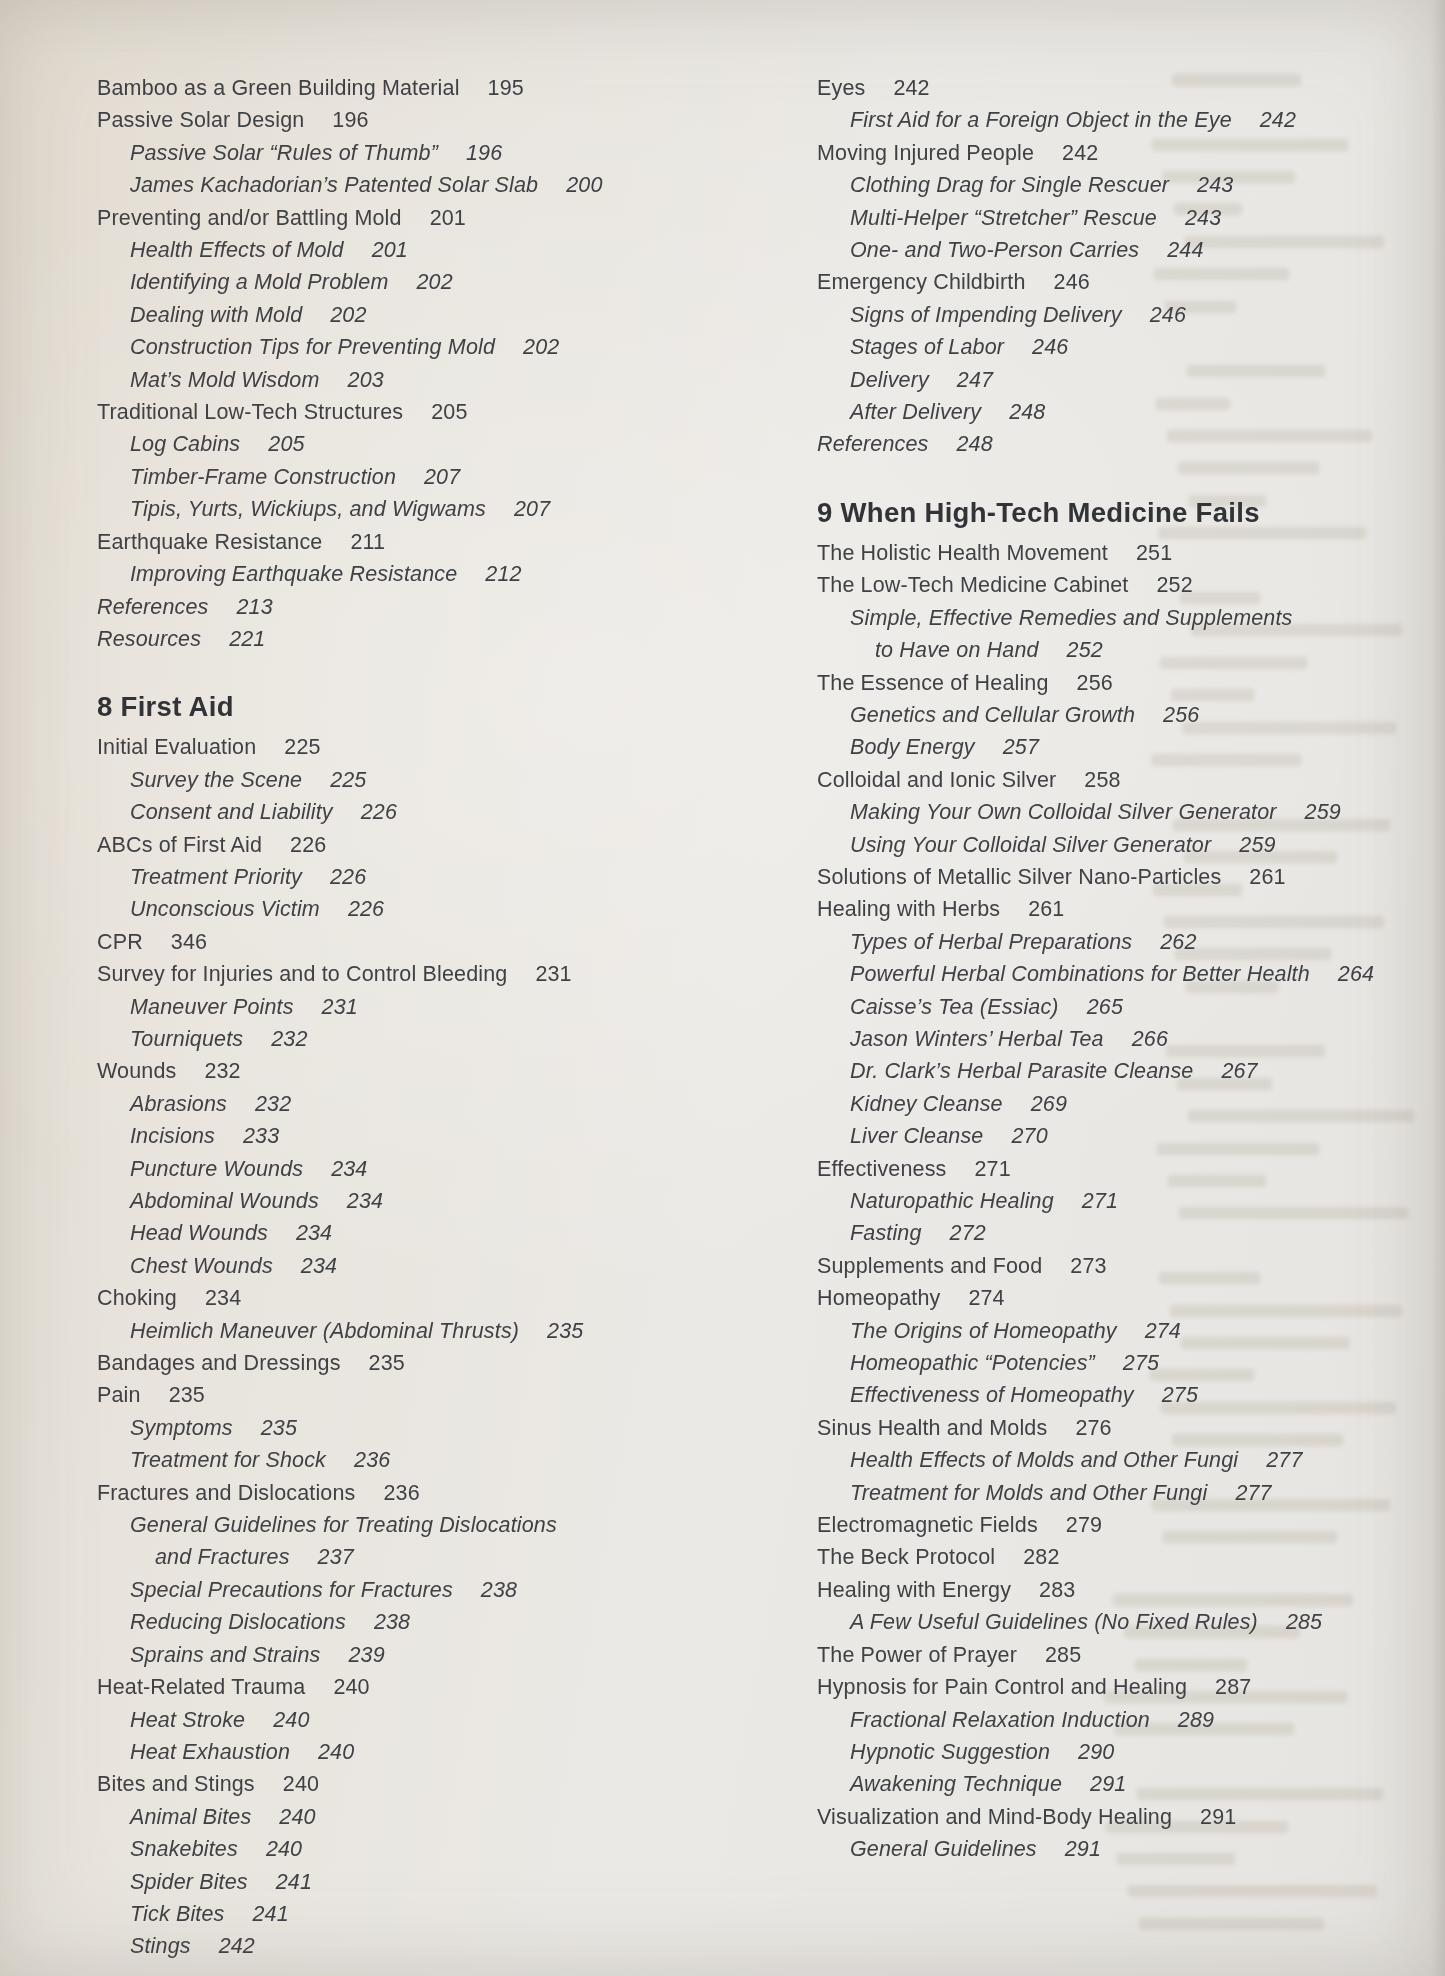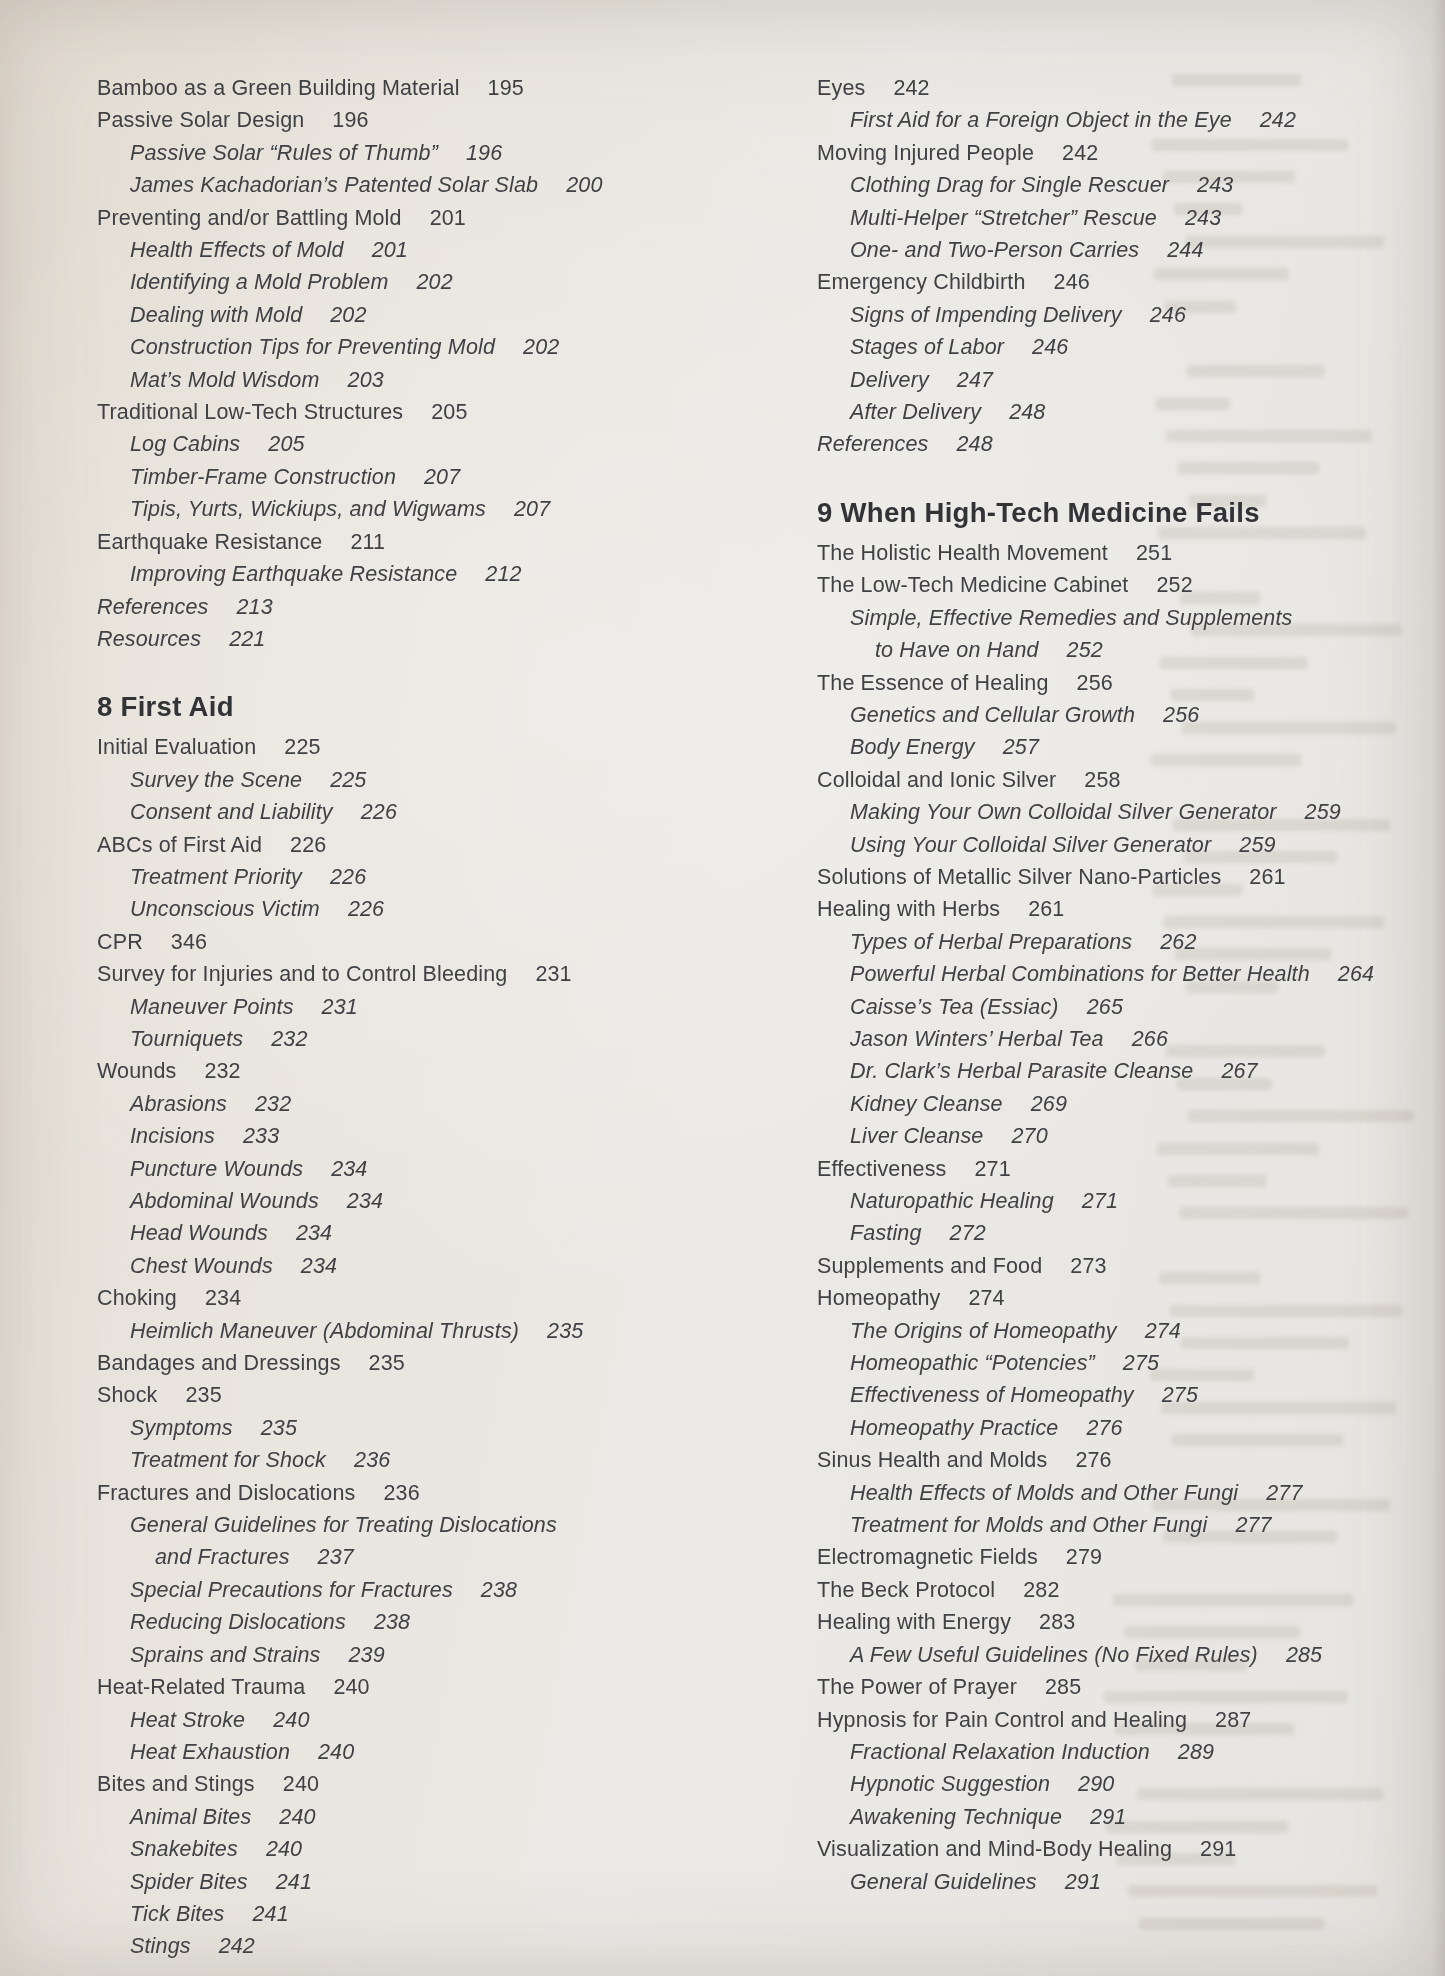--- a/index.html
+++ b/index.html
@@ -146,21 +146,21 @@
       <div class="entry main"><span class="label">Wounds</span><span class="pagenum">232</span></div>
       <div class="entry sub italic"><span class="label">Abrasions</span><span class="pagenum">232</span></div>
       <div class="entry sub italic"><span class="label">Incisions</span><span class="pagenum">233</span></div>
       <div class="entry sub italic"><span class="label">Puncture Wounds</span><span class="pagenum">234</span></div>
       <div class="entry sub italic"><span class="label">Abdominal Wounds</span><span class="pagenum">234</span></div>
       <div class="entry sub italic"><span class="label">Head Wounds</span><span class="pagenum">234</span></div>
       <div class="entry sub italic"><span class="label">Chest Wounds</span><span class="pagenum">234</span></div>
       <div class="entry main"><span class="label">Choking</span><span class="pagenum">234</span></div>
       <div class="entry sub italic"><span class="label">Heimlich Maneuver (Abdominal Thrusts)</span><span class="pagenum">235</span></div>
       <div class="entry main"><span class="label">Bandages and Dressings</span><span class="pagenum">235</span></div>
-      <div class="entry main"><span class="label">Shock</span><span class="pagenum">235</span></div>
+      <div class="entry main"><span class="label">Pain</span><span class="pagenum">235</span></div>
       <div class="entry sub italic"><span class="label">Symptoms</span><span class="pagenum">235</span></div>
       <div class="entry sub italic"><span class="label">Treatment for Shock</span><span class="pagenum">236</span></div>
       <div class="entry main"><span class="label">Fractures and Dislocations</span><span class="pagenum">236</span></div>
       <div class="entry sub italic"><span class="label">General Guidelines for Treating Dislocations<br>and Fractures</span><span class="pagenum">237</span></div>
       <div class="entry sub italic"><span class="label">Special Precautions for Fractures</span><span class="pagenum">238</span></div>
       <div class="entry sub italic"><span class="label">Reducing Dislocations</span><span class="pagenum">238</span></div>
       <div class="entry sub italic"><span class="label">Sprains and Strains</span><span class="pagenum">239</span></div>
       <div class="entry main"><span class="label">Heat-Related Trauma</span><span class="pagenum">240</span></div>
       <div class="entry sub italic"><span class="label">Heat Stroke</span><span class="pagenum">240</span></div>
       <div class="entry sub italic"><span class="label">Heat Exhaustion</span><span class="pagenum">240</span></div>
@@ -204,21 +204,20 @@
       <div class="entry sub italic"><span class="label">Kidney Cleanse</span><span class="pagenum">269</span></div>
       <div class="entry sub italic"><span class="label">Liver Cleanse</span><span class="pagenum">270</span></div>
       <div class="entry main"><span class="label">Effectiveness</span><span class="pagenum">271</span></div>
       <div class="entry sub italic"><span class="label">Naturopathic Healing</span><span class="pagenum">271</span></div>
       <div class="entry sub italic"><span class="label">Fasting</span><span class="pagenum">272</span></div>
       <div class="entry main"><span class="label">Supplements and Food</span><span class="pagenum">273</span></div>
       <div class="entry main"><span class="label">Homeopathy</span><span class="pagenum">274</span></div>
       <div class="entry sub italic"><span class="label">The Origins of Homeopathy</span><span class="pagenum">274</span></div>
       <div class="entry sub italic"><span class="label">Homeopathic “Potencies”</span><span class="pagenum">275</span></div>
       <div class="entry sub italic"><span class="label">Effectiveness of Homeopathy</span><span class="pagenum">275</span></div>
-      <div class="entry sub italic"><span class="label">Homeopathy Practice</span><span class="pagenum">276</span></div>
       <div class="entry main"><span class="label">Sinus Health and Molds</span><span class="pagenum">276</span></div>
       <div class="entry sub italic"><span class="label">Health Effects of Molds and Other Fungi</span><span class="pagenum">277</span></div>
       <div class="entry sub italic"><span class="label">Treatment for Molds and Other Fungi</span><span class="pagenum">277</span></div>
       <div class="entry main"><span class="label">Electromagnetic Fields</span><span class="pagenum">279</span></div>
       <div class="entry main"><span class="label">The Beck Protocol</span><span class="pagenum">282</span></div>
       <div class="entry main"><span class="label">Healing with Energy</span><span class="pagenum">283</span></div>
       <div class="entry sub italic"><span class="label">A Few Useful Guidelines (No Fixed Rules)</span><span class="pagenum">285</span></div>
       <div class="entry main"><span class="label">The Power of Prayer</span><span class="pagenum">285</span></div>
       <div class="entry main"><span class="label">Hypnosis for Pain Control and Healing</span><span class="pagenum">287</span></div>
       <div class="entry sub italic"><span class="label">Fractional Relaxation Induction</span><span class="pagenum">289</span></div>

